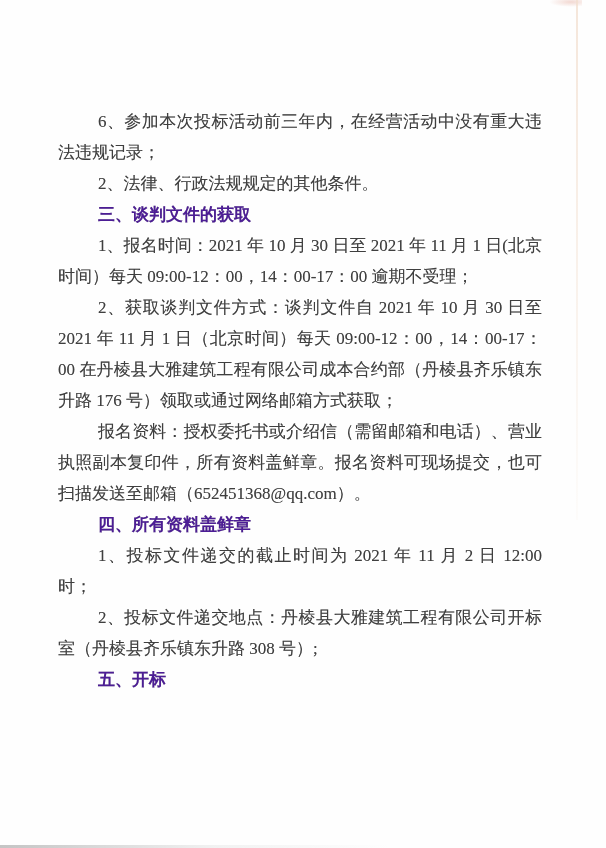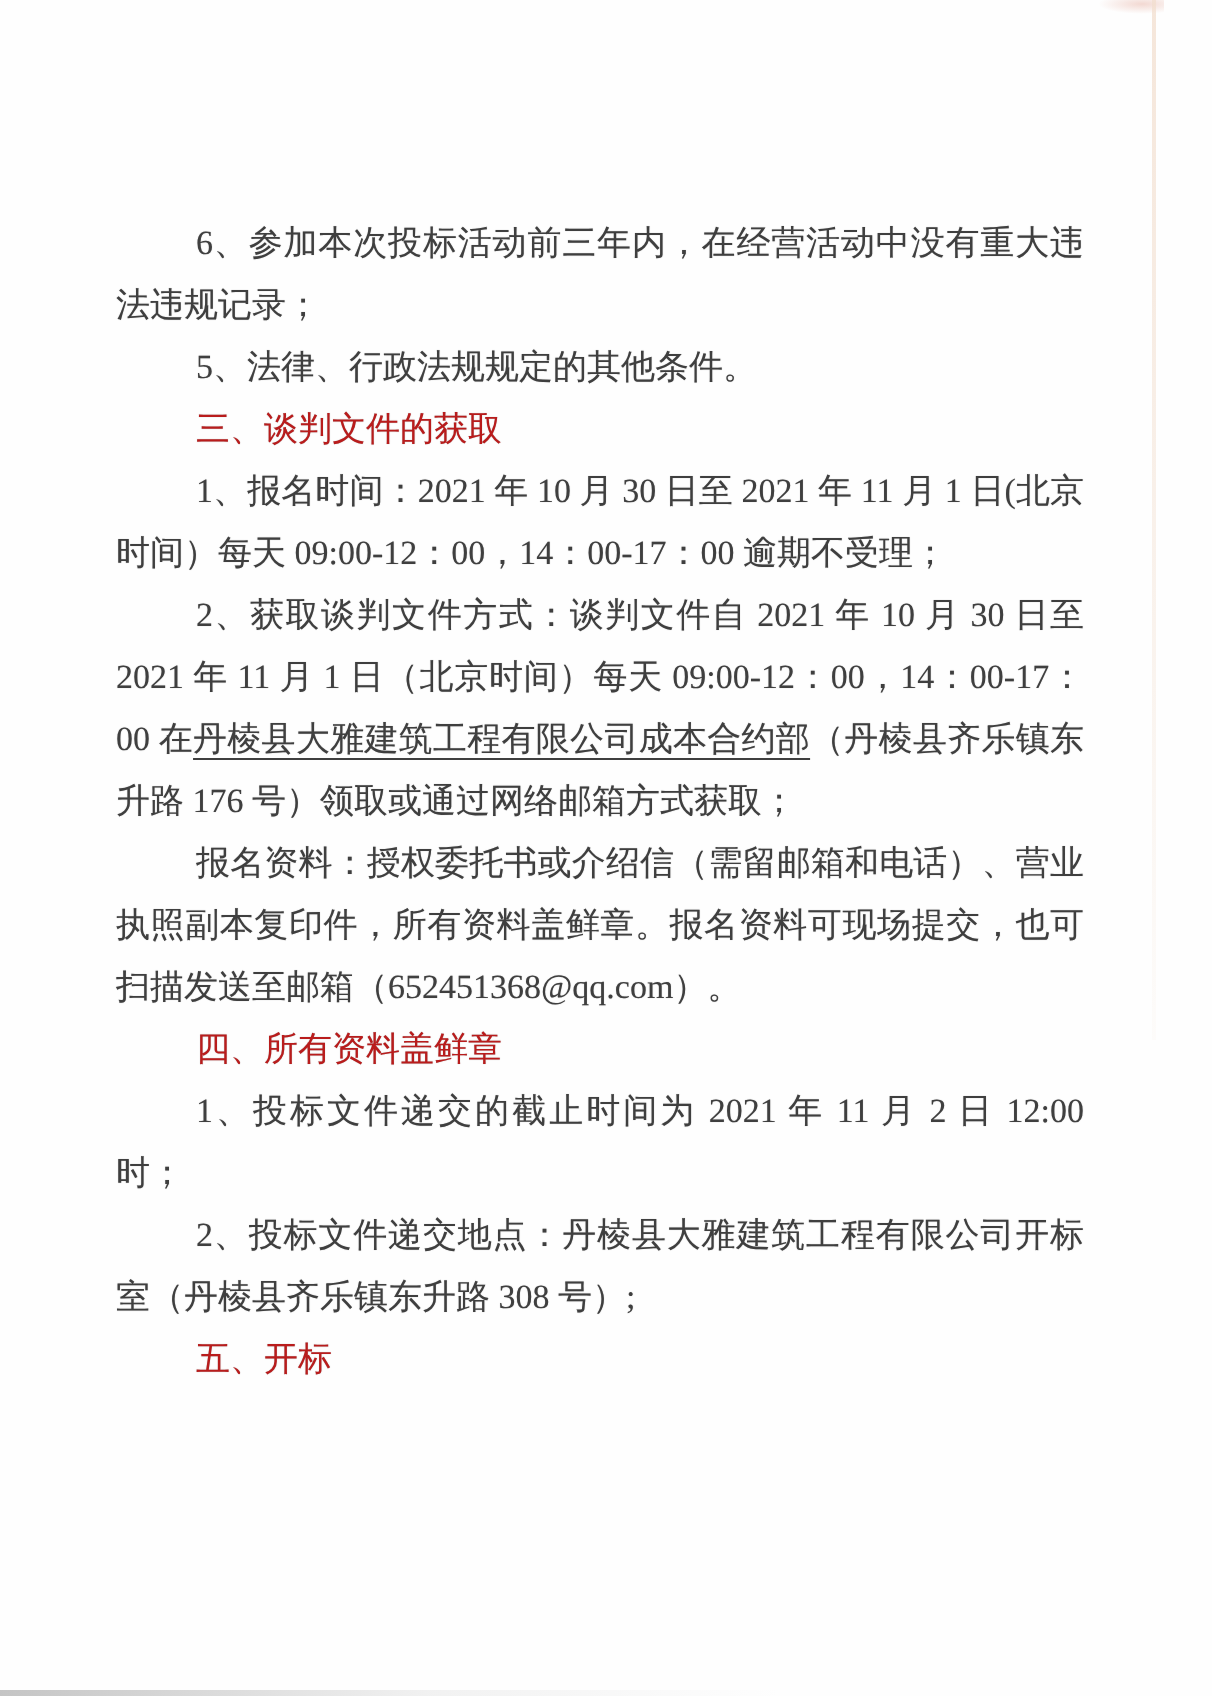--- a/index.html
+++ b/index.html
@@ -26,26 +26,25 @@
     text-align: justify;
     text-shadow: 0 0 0.5px rgba(80, 80, 80, 0.45);
   }
   .para {
     margin: 0;
     text-indent: 40px;
   }
   .heading {
     margin: 0;
     text-indent: 40px;
-    font-weight: 400;
-    color: #b91c1c;
+    font-weight: 700;
+    color: #4c1d95;
     font-family: "Liberation Sans", "DejaVu Sans", sans-serif;
   }
   .underlined {
-    text-decoration: underline;
     text-underline-offset: 4px;
     text-decoration-thickness: 1px;
   }
   
   .smudge-top {
     position: absolute;
     top: -3px;
     left: 549px;
     width: 44px;
     height: 10px;
@@ -76,21 +75,21 @@
 
 <div class="page">
 
   <div class="smudge-top"></div>
   <div class="edge-right"></div>
 
   <div class="content">
 
     <p class="para">6、参加本次投标活动前三年内，在经营活动中没有重大违法违规记录；</p>
 
-    <p class="para">5、法律、行政法规规定的其他条件。</p>
+    <p class="para">2、法律、行政法规规定的其他条件。</p>
 
     <p class="heading">三、谈判文件的获取</p>
 
     <p class="para">1、报名时间：2021 年 10 月 30 日至 2021 年 11 月 1 日(北京时间）每天 09:00-12：00，14：00-17：00 逾期不受理；</p>
 
     <p class="para"><span>2、获取谈判文件方式：谈判文件自 2021 年 10 月 30 日至 2021 年 11 月 1 日（北京时间）每天 09:00-12：00，14：00-17：00 在</span><span class="underlined">丹棱县大雅建筑工程有限公司成本合约部</span><span>（丹棱县齐乐镇东升路 176 号）领取或通过网络邮箱方式获取；</span></p>
 
     <p class="para">报名资料：授权委托书或介绍信（需留邮箱和电话）、营业执照副本复印件，所有资料盖鲜章。报名资料可现场提交，也可扫描发送至邮箱（652451368@qq.com）。</p>
 
     <p class="heading">四、所有资料盖鲜章</p>

